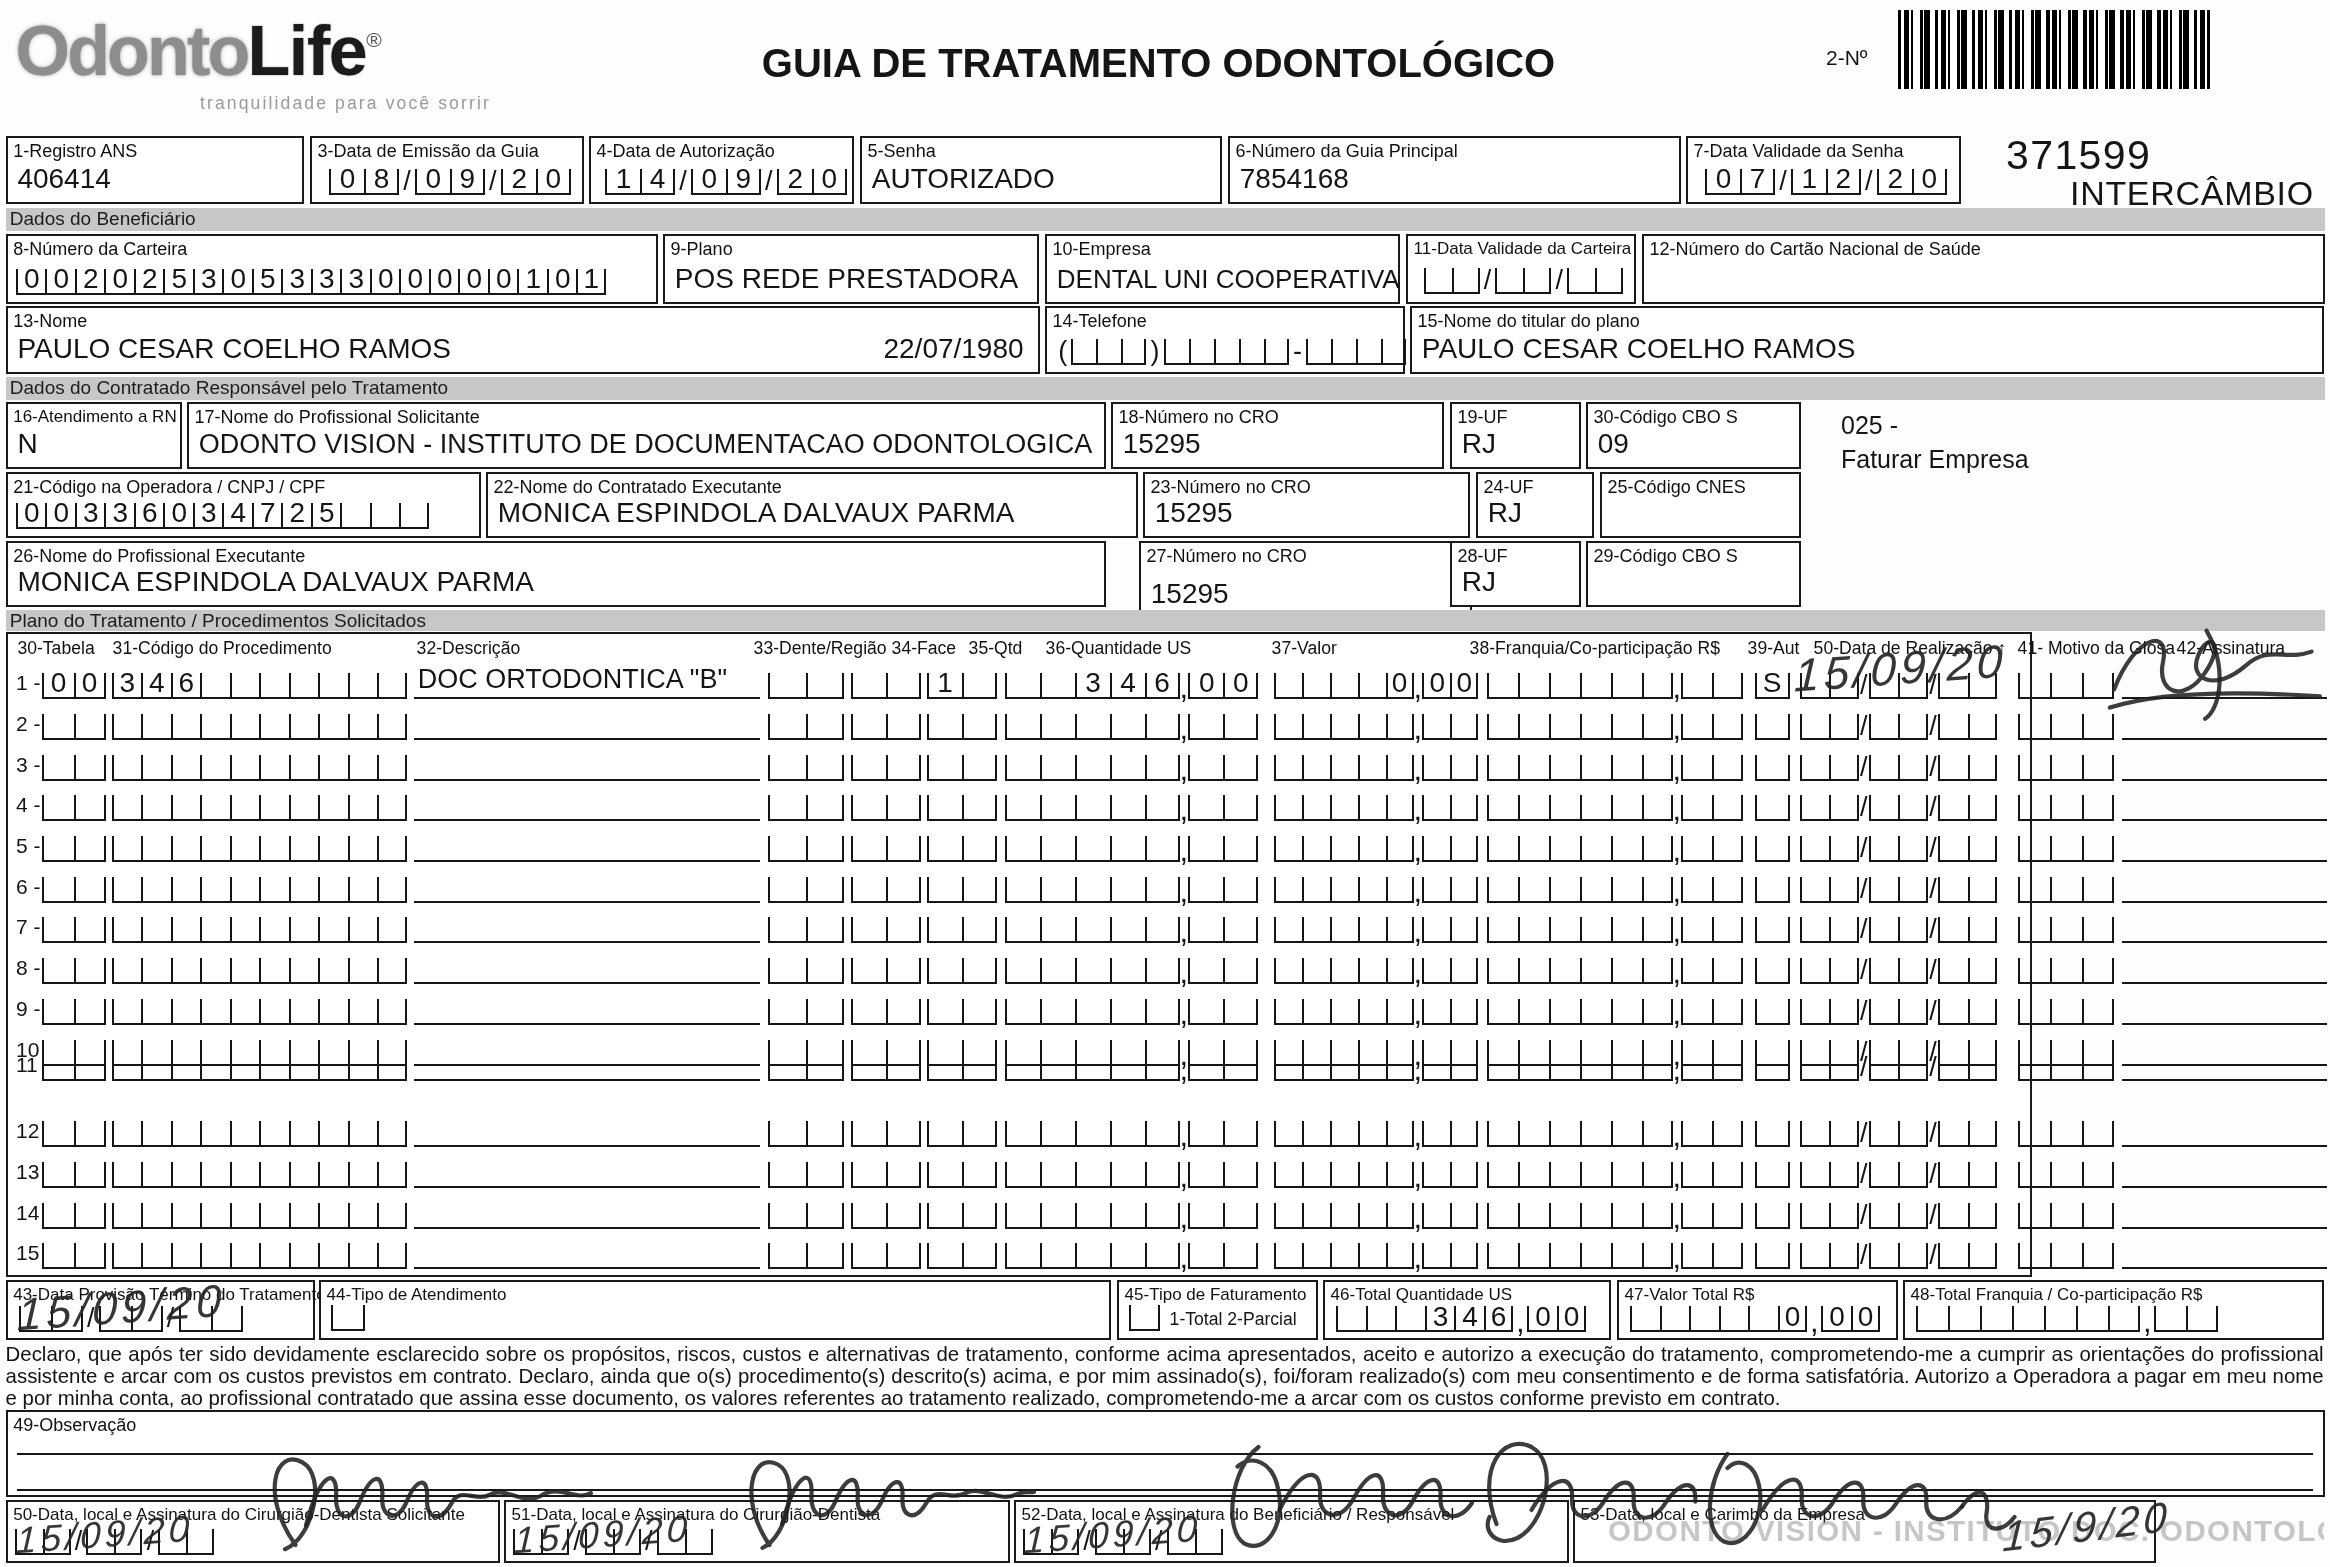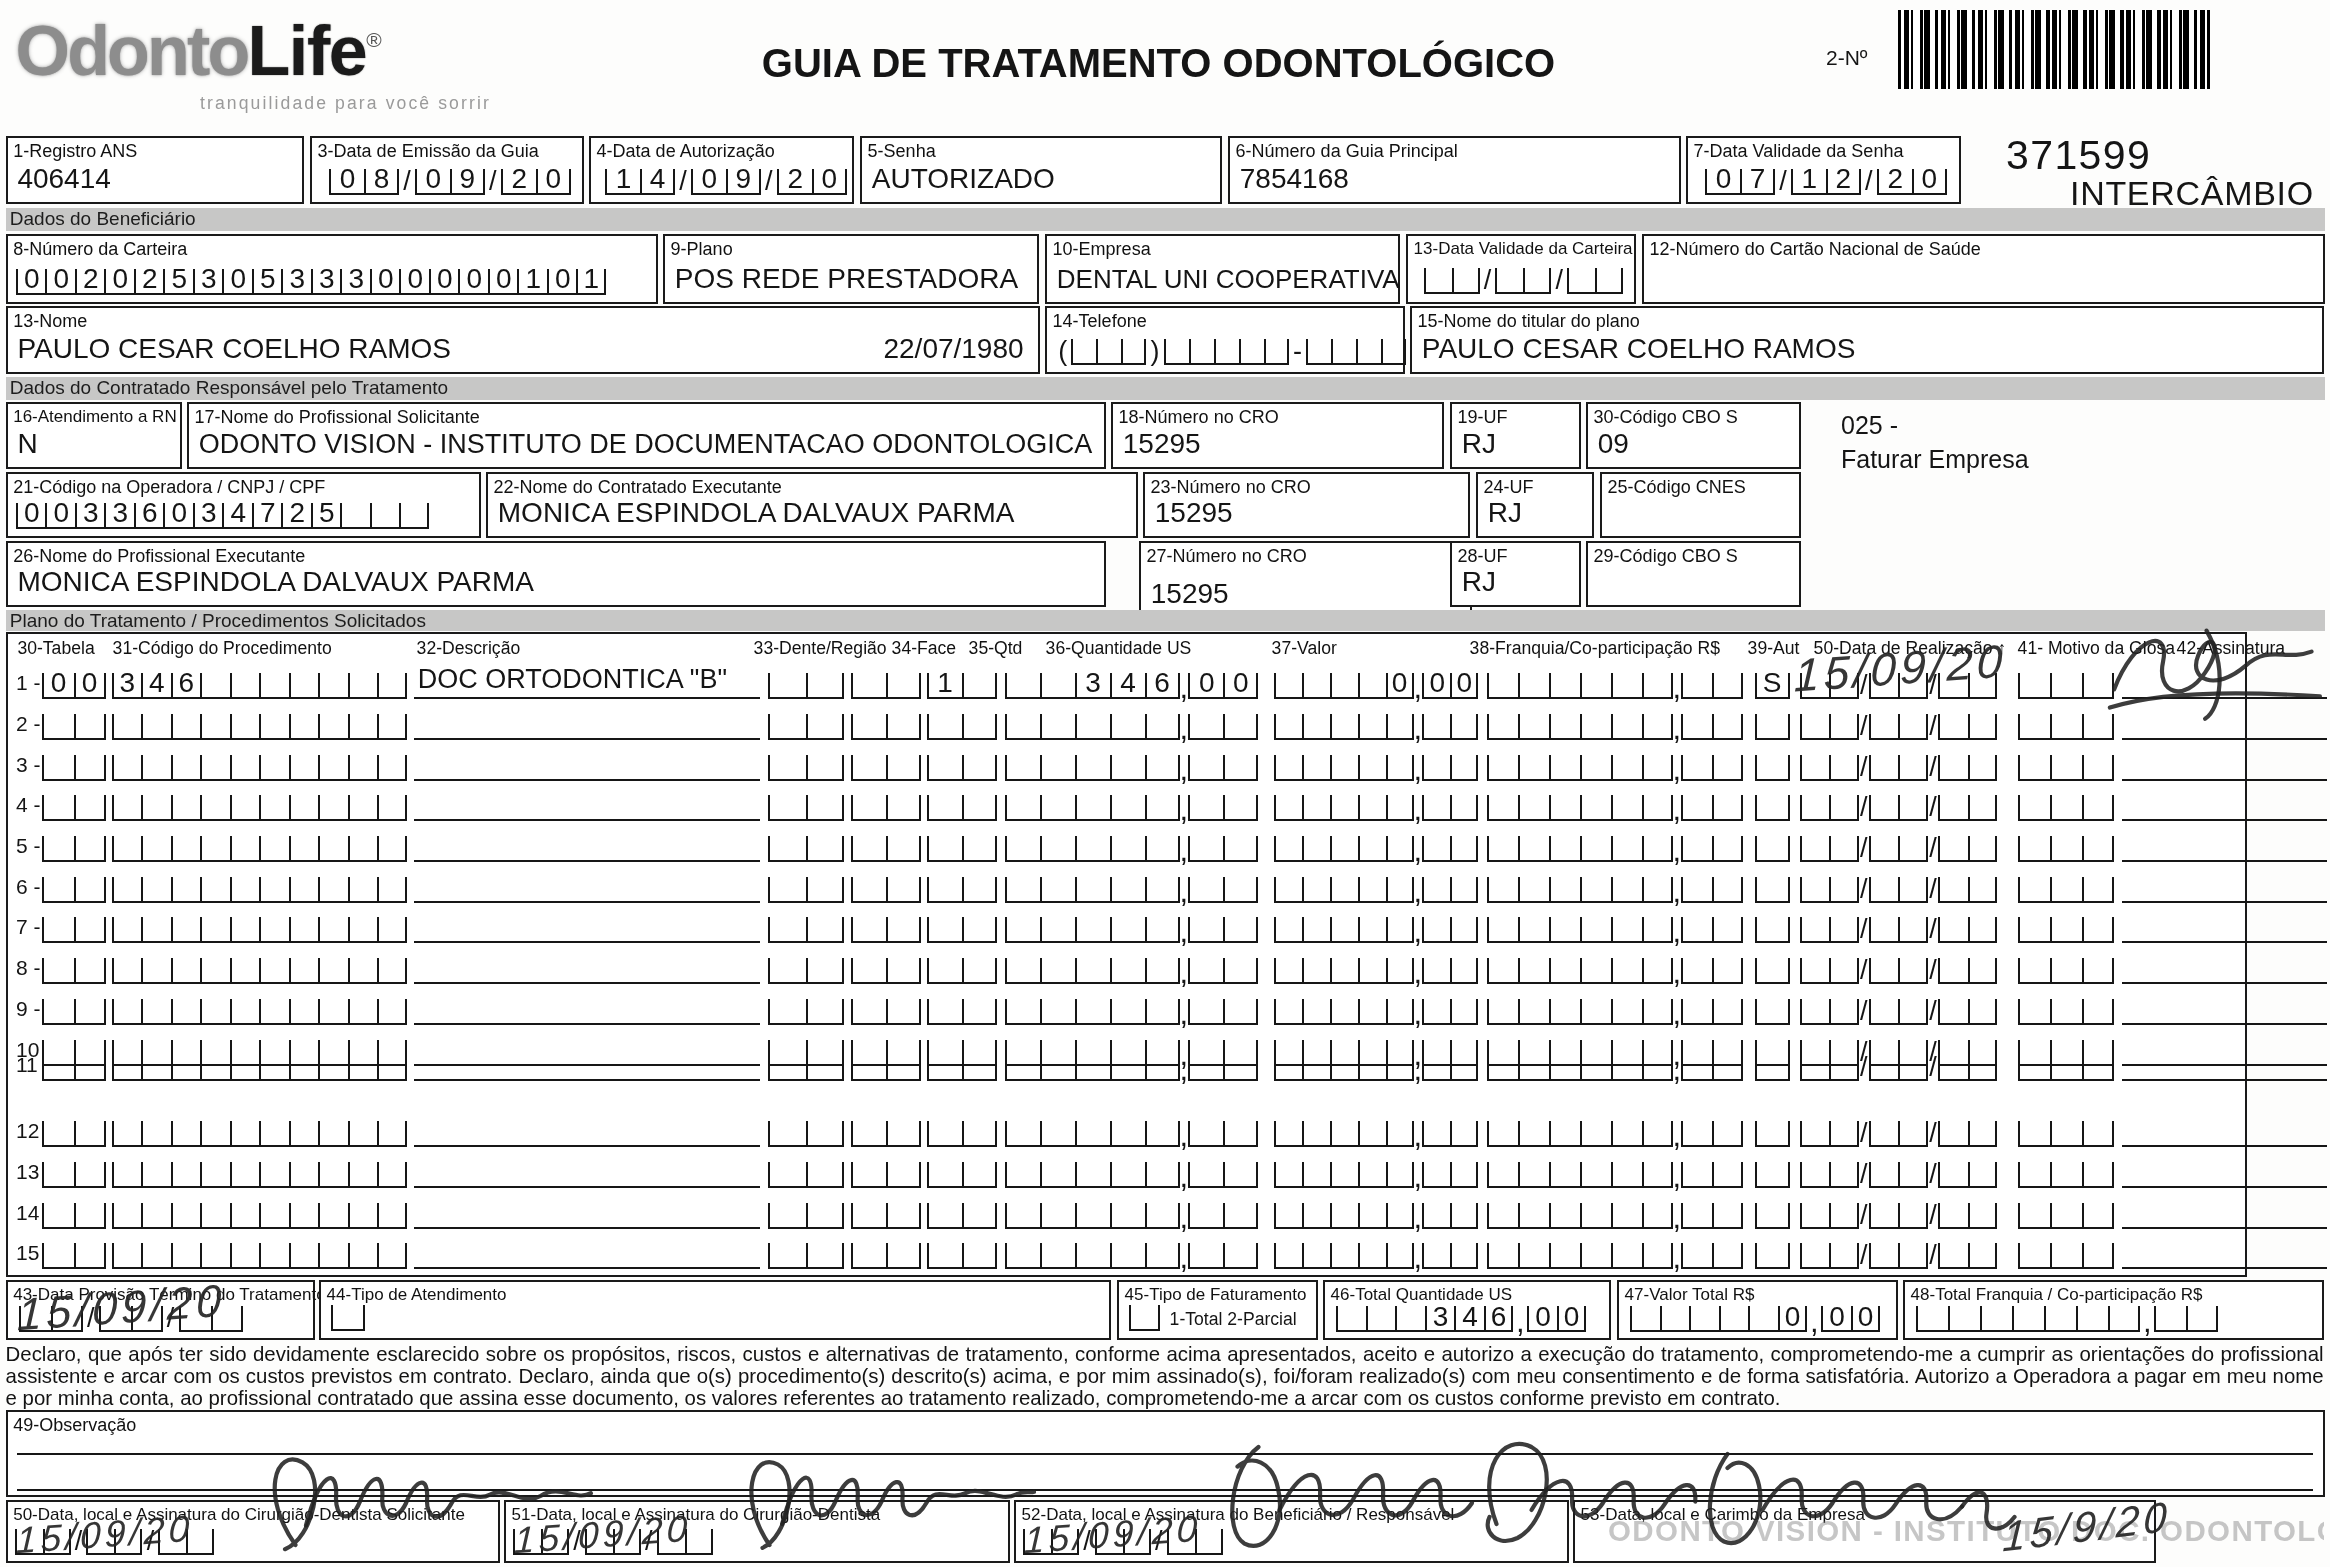--- a/index.html
+++ b/index.html
@@ -174,21 +174,21 @@
 </div>
 <div class="fbox" style="left:663px;top:234px;width:376px;height:70px;">
   <div class="flabel">9-Plano</div>
   <div class="fvalue">POS REDE PRESTADORA</div>
 </div>
 <div class="fbox" style="left:1045px;top:234px;width:355px;height:70px;">
   <div class="flabel">10-Empresa</div>
   <div class="fvalue" style="font-size:26px;">DENTAL UNI  COOPERATIVA</div>
 </div>
 <div class="fbox" style="left:1406px;top:234px;width:230px;height:70px;">
-  <div class="flabel sm">13-Data Validade da Carteira</div>
+  <div class="flabel sm">11-Data Validade da Carteira</div>
   <div class="combwrap" style="left:15.5px;bottom:8.4px;">
       <div class="comb">
         <div class="cc" style="width: 28px;"></div>
         <div class="cc" style="width: 28px;"></div>
       </div>
       <span class="slash">/</span>
       <div class="comb">
         <div class="cc" style="width: 28px;"></div>
         <div class="cc" style="width: 28px;"></div>
       </div>
@@ -316,21 +316,21 @@
   <div class="flabel">28-UF</div>
   <div class="fvalue">RJ</div>
 </div>
 <div class="fbox" style="left:1586px;top:541px;width:215px;height:66px;">
   <div class="flabel">29-Código CBO S</div>
   <div class="fvalue"></div>
 </div>
 
 <div class="band" style="top:610px;height:21px;"><span>Plano do Tratamento / Procedimentos Solicitados</span></div>
 
-<div id="ptable" style="left:5.6px;top:632px;width:2241px;height:645px;">
+<div id="ptable" style="left:5.6px;top:632px;width:2026px;height:645px;">
   <div class="th" style="left:9.8px;">30-Tabela</div>
   <div class="th" style="left:105px;">31-Código do Procedimento</div>
   <div class="th" style="left:409px;">32-Descrição</div>
   <div class="th" style="left:746px;">33-Dente/Região</div>
   <div class="th" style="left:884px;">34-Face</div>
   <div class="th" style="left:961px;">35-Qtd</div>
   <div class="th" style="left:1038px;">36-Quantidade US</div>
   <div class="th" style="left:1264px;">37-Valor</div>
   <div class="th" style="left:1462px;">38-Franquia/Co-participação R$</div>
   <div class="th" style="left:1740px;">39-Aut</div>

